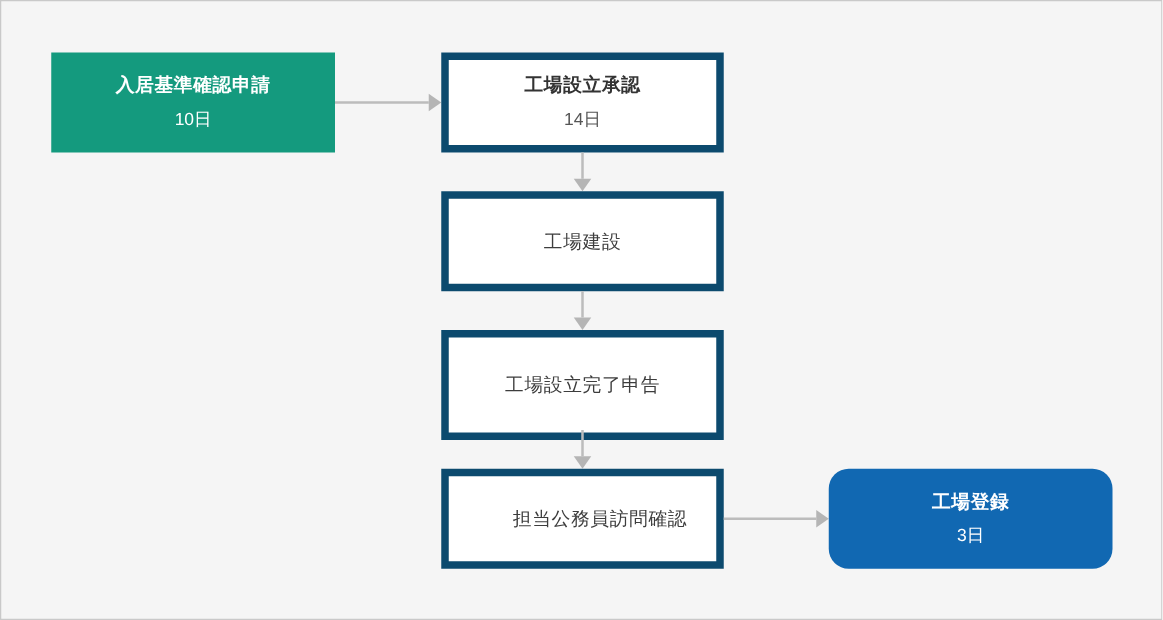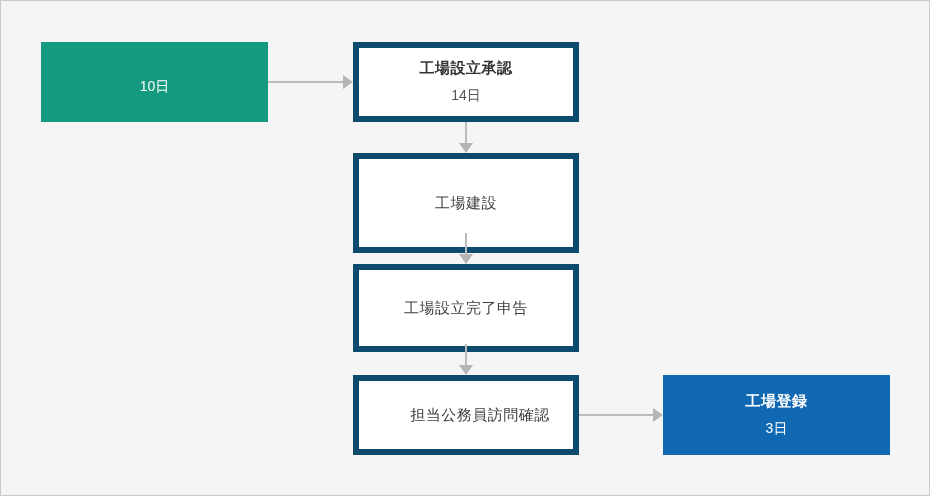--- a/index.html
+++ b/index.html
@@ -44,30 +44,31 @@
   }
   .step-white {
     background: #ffffff;
     border: 6px solid #0c4a6e;
   }
   .step-green {
     background: #149a7e;
   }
   .step-blue {
     background: #1168b2;
+    border-radius: 16px;
   }
   .step-green .title, .step-green .duration,
   .step-blue .title, .step-blue .duration {
     color: #ffffff;
   }
 
   
   .pos-1 { left: 40px;  top: 41px;  width: 227px; height: 80px; }
   .pos-2 { left: 352px; top: 41px;  width: 226px; height: 80px; }
-  .pos-3 { left: 352px; top: 152px; width: 226px; height: 100px; }
+  .pos-3 { left: 352px; top: 152px; width: 226px; height: 80px; }
   .pos-4 { left: 352px; top: 263px; width: 226px; height: 88px; }
   .pos-5 { left: 352px; top: 374px; width: 226px; height: 80px; padding-left: 28px; }
   .pos-6 { left: 662px; top: 374px; width: 227px; height: 80px; }
 
   
   .arrow-right {
     position: absolute;
     display: flex;
     align-items: center;
     height: 14px;
@@ -108,20 +109,21 @@
   .ad-1 { left: 458px; top: 121px; height: 31px; }
   .ad-2 { left: 458px; top: 232px; height: 31px; }
   .ad-3 { left: 458px; top: 343px; height: 31px; }
 </style>
 </head>
 <body>
 
 <div class="canvas">
 
   <div class="step-box step-green pos-1">
+    <span class="title">入居基準確認申請</span>
     <span class="duration">10日</span>
   </div>
 
   <div class="arrow-right ar-1">
     <div class="line"></div>
     <div class="head"></div>
   </div>
 
   <div class="step-box step-white pos-2">
     <span class="title">工場設立承認</span>

